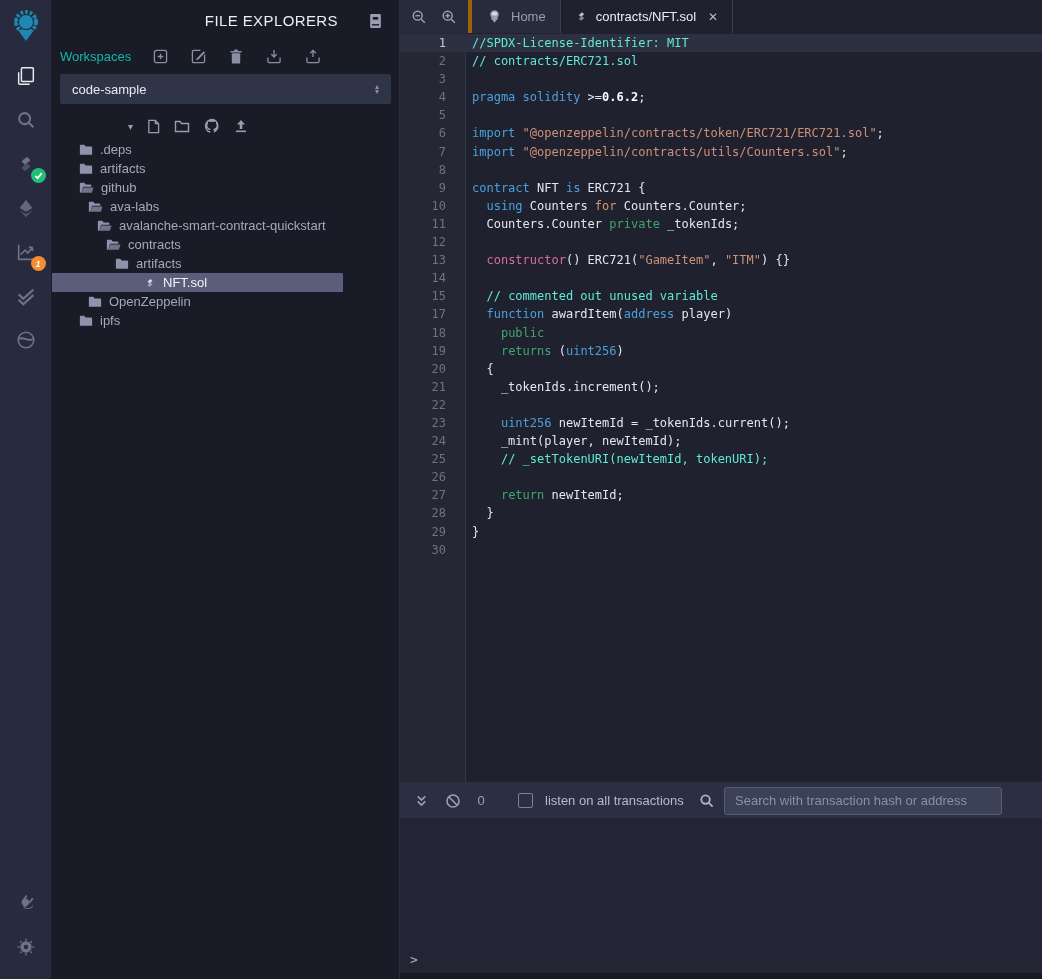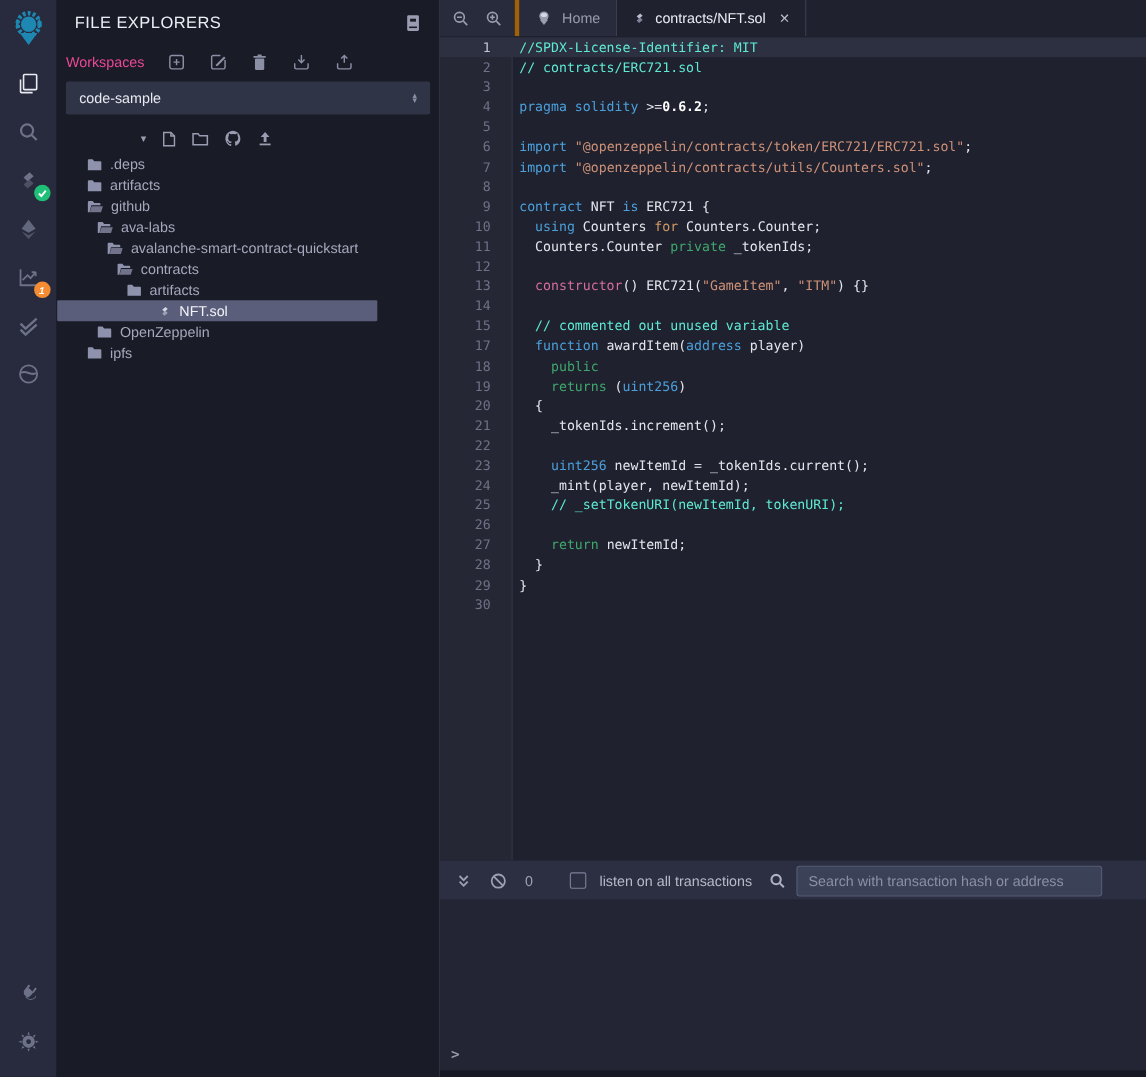--- a/index.html
+++ b/index.html
@@ -13,24 +13,24 @@
   .ibtn.active { color:#e9eaf2; }
   .ibtn svg { display:block; }
   .ibtn.dim { color:#5d6175; }
   .badge { position:absolute; right:-2px; bottom:-1px; width:15px; height:15px; border-radius:50%; display:flex; align-items:center; justify-content:center; font-size:9px; font-style:italic; font-weight:bold; color:#fff; }
   .badge.green { background:#1fbf77; }
   .badge.orange { background:#f58c32; }
   .ib-spacer { flex:1; }
 
   
   .panel { width:348px; background:#191b26; flex:none; display:flex; flex-direction:column; color:#a5a8bc; border-right:1px solid #2c2f40; }
-  .panel-head { display:flex; align-items:center; justify-content:space-between; padding:12px 16px 6px 16px; }
+  .panel-head { display:flex; align-items:center; justify-content:flex-end; padding:12px 16px 6px 16px;gap:30px; }
   .panel-title { color:#eceef5; font-size:15px; letter-spacing:.4px; font-weight:400; }
   .ws-row { display:flex; align-items:center; padding:14px 16px 6px 8px; gap:22px; }
-  .ws-label { font-size:13px; color:#ec4899; }
+  .ws-label { font-size:13px; color:#14b8a6; }
   .ws-icons { display:flex; gap:23px; color:#8b8fa5; }
   .ws-icons span { cursor:pointer; display:flex; }
   .ws-select { margin:4px 8px 0 8px; height:30px; background:#303447; display:flex; align-items:center; justify-content:space-between; padding:0 12px; color:#e8eaf2; font-size:13px; cursor:pointer; border-radius:2px; }
   .updown { display:flex; flex-direction:column; line-height:5px; font-size:8px; color:#8b8fa5; }
   .tree-toolbar { display:flex; align-items:center; gap:14px; padding:14px 0 4px 76px; color:#9success3a5bb; }
   .tree-toolbar span { cursor:pointer; color:#9a9db2; display:flex; }
   .tree { margin-top:2px; }
   .tree-row { height:19px; display:flex; align-items:center; gap:7px; font-size:13px; color:#a5a8bc; cursor:pointer; margin-right:56px; border-radius:1px; }
   .tree-row .ticon { display:flex; color:#8f92ac; flex:none; }
   .tree-row.selected { background:#5a5e7a; color:#f2f3f8; }

